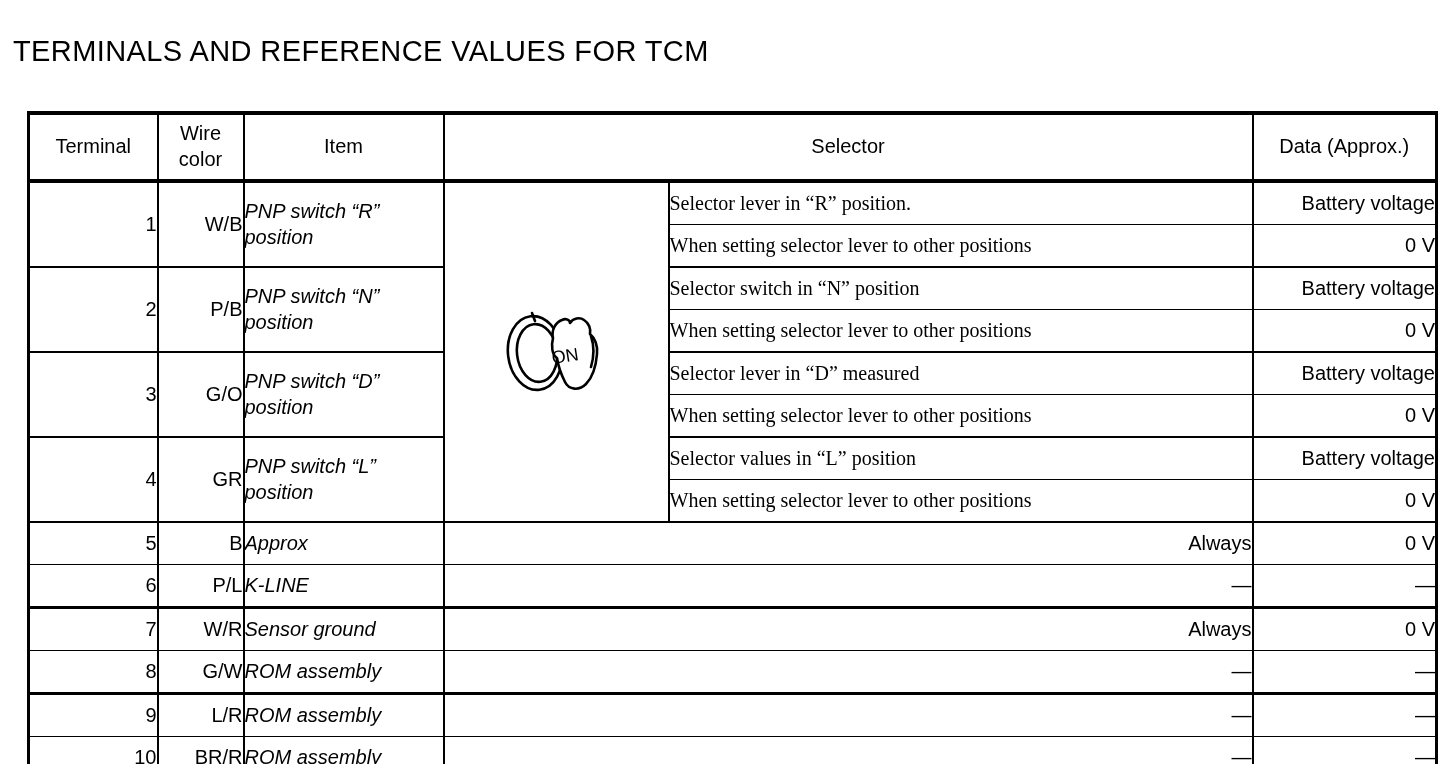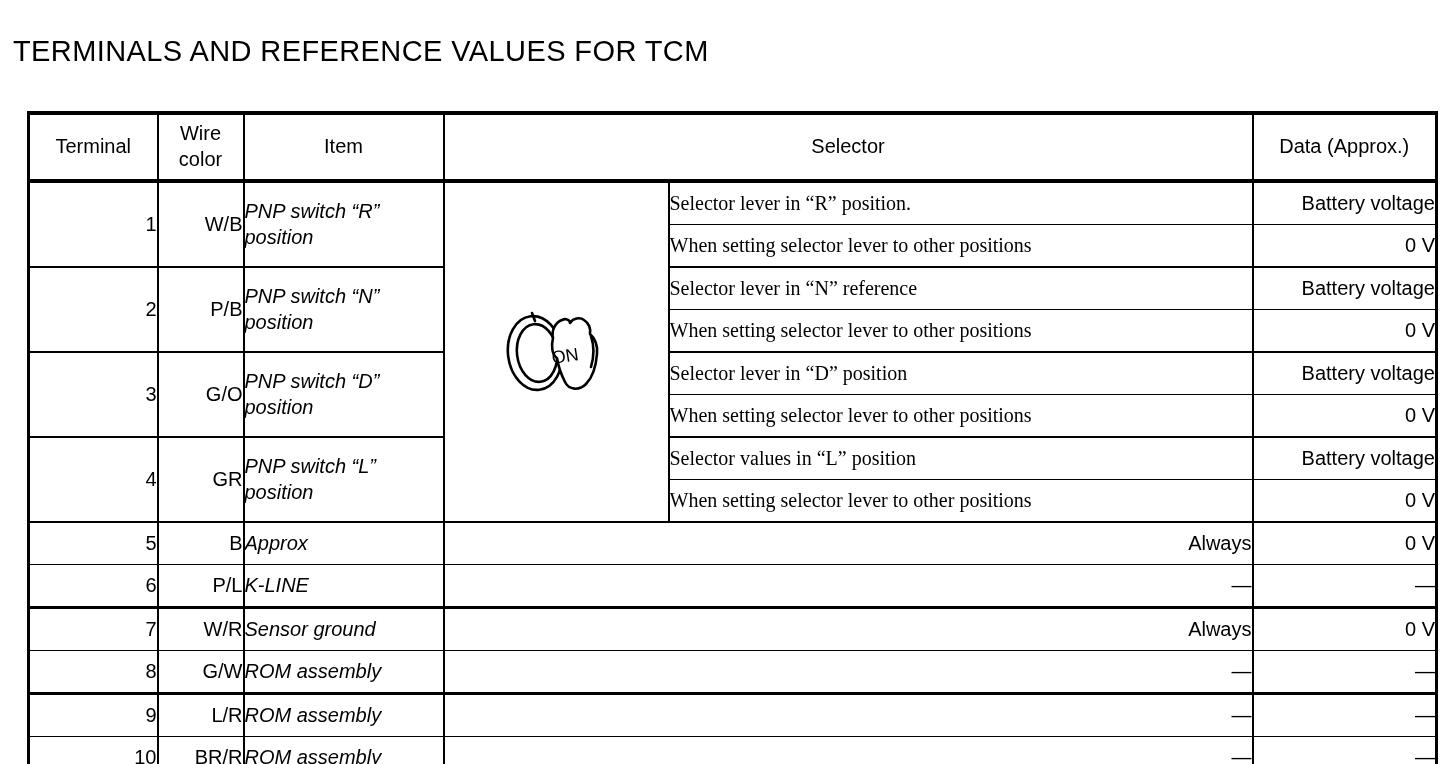--- a/index.html
+++ b/index.html
@@ -86,33 +86,33 @@
       </tr>
       <tr>
         <td class="cond">When setting selector lever to other positions</td>
         <td class="c">0 V</td>
       </tr>
 
       <tr class="g2">
         <td class="c" rowspan="2">2</td>
         <td class="c" rowspan="2">P/B</td>
         <td class="item" rowspan="2">PNP switch “N” position</td>
-        <td class="cond">Selector lever in “N” reference</td>
+        <td class="cond">Selector switch in “N” position</td>
         <td class="c">Battery voltage</td>
       </tr>
       <tr>
         <td class="cond">When setting selector lever to other positions</td>
         <td class="c">0 V</td>
       </tr>
 
       <tr class="g2">
         <td class="c" rowspan="2">3</td>
         <td class="c" rowspan="2">G/O</td>
         <td class="item" rowspan="2">PNP switch “D” position</td>
-        <td class="cond">Selector lever in “D” position</td>
+        <td class="cond">Selector lever in “D” measured</td>
         <td class="c">Battery voltage</td>
       </tr>
       <tr>
         <td class="cond">When setting selector lever to other positions</td>
         <td class="c">0 V</td>
       </tr>
 
       <tr class="g2">
         <td class="c" rowspan="2">4</td>
         <td class="c" rowspan="2">GR</td>

